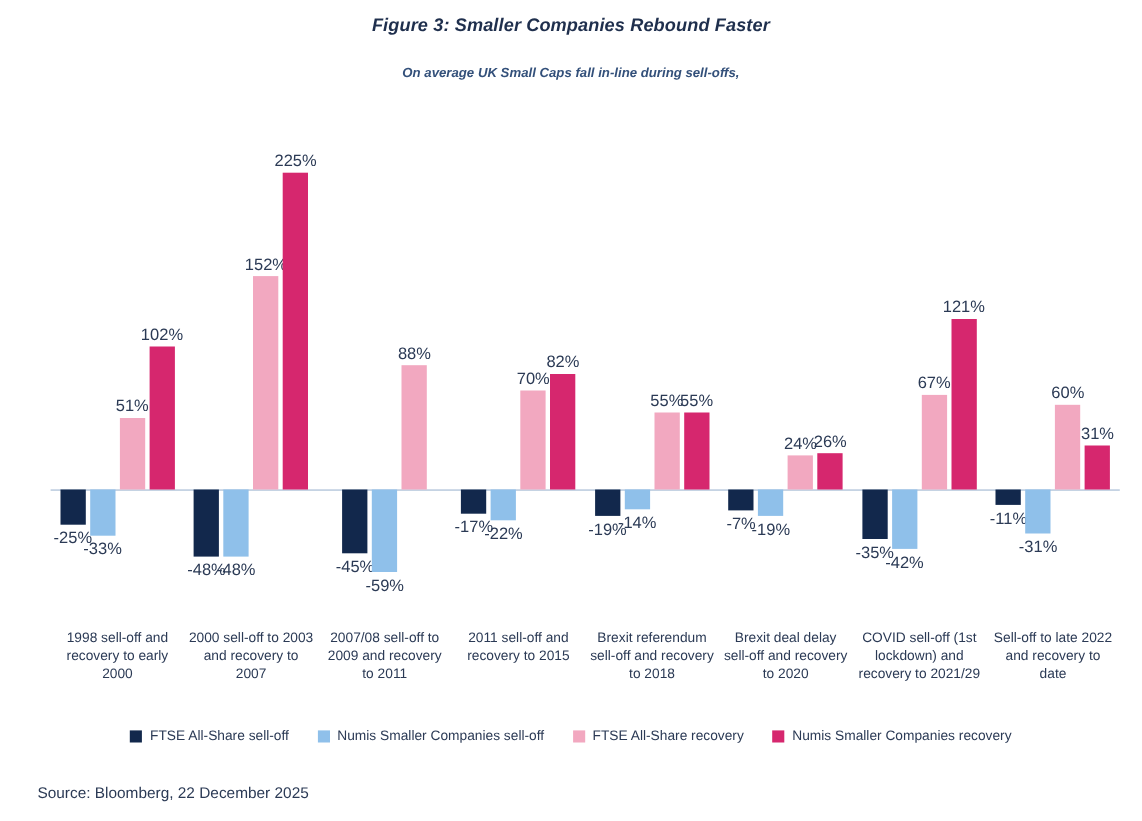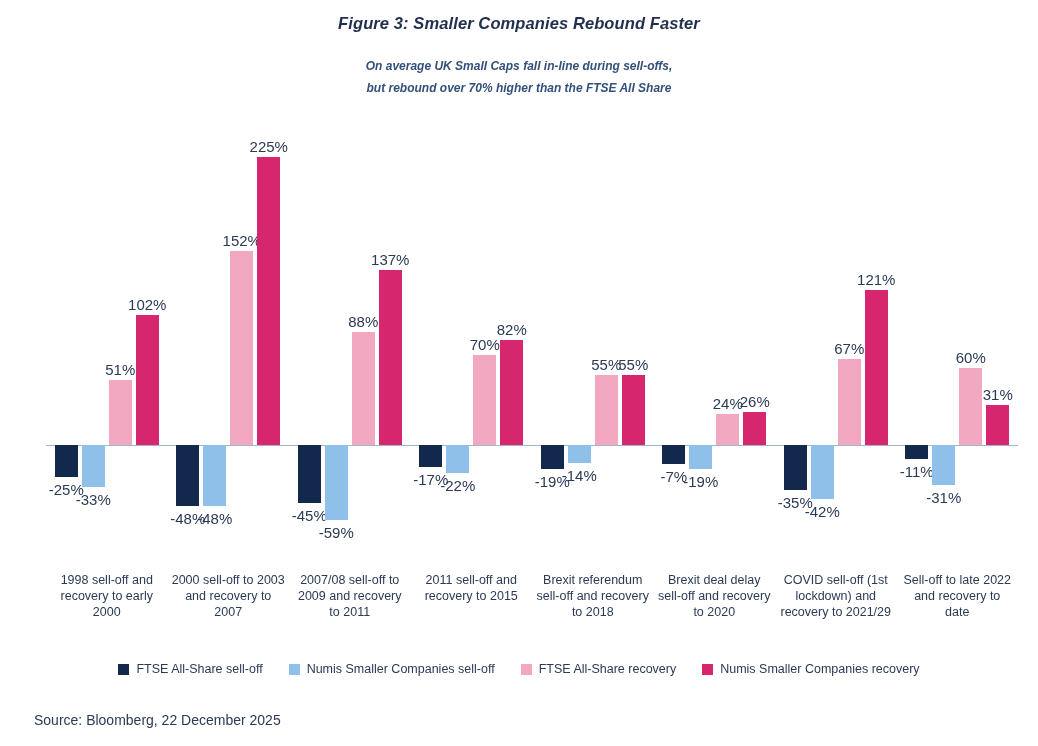--- a/index.html
+++ b/index.html
@@ -144,21 +144,20 @@
 </style>
 </head>
 <body>
 
 <div class="figure">
 
   <div class="title">Figure 3: Smaller Companies Rebound Faster</div>
 
   <div class="subtitle">
     <div>On average UK Small Caps fall in-line during sell-offs,</div>
-    <div>but rebound over 70% higher than the FTSE All Share</div>
   </div>
 
   <div class="plot-wrap">
     <div class="axis-line"></div>
     <div class="groups" id="groups">
         <div class="group">
           <div class="bars">
             <div class="barcol">
               <div class="bar" style="background: rgb(18, 40, 76); height: 31.9792px; top: 325px;"></div>
               <div class="vlabel" style="top: 360.979px;">-25%</div>
@@ -203,24 +202,20 @@
               <div class="bar" style="background: rgb(18, 40, 76); height: 57.5625px; top: 325px;"></div>
               <div class="vlabel" style="top: 386.562px;">-45%</div>
             </div>
             <div class="barcol">
               <div class="bar" style="background: rgb(143, 192, 234); height: 75.4708px; top: 325px;"></div>
               <div class="vlabel" style="top: 404.471px;">-59%</div>
             </div>
             <div class="barcol">
               <div class="bar" style="background: rgb(242, 168, 192); height: 112.567px; top: 212.433px;"></div>
               <div class="vlabel" style="top: 193.433px;">88%</div>
-            </div>
-            <div class="barcol">
-              <div class="bar" style="background: rgb(214, 39, 110); height: 175.246px; top: 149.754px;"></div>
-              <div class="vlabel" style="top: 130.754px;">137%</div>
             </div>
           </div>
         </div>
         <div class="group">
           <div class="bars">
             <div class="barcol">
               <div class="bar" style="background: rgb(18, 40, 76); height: 21.7458px; top: 325px;"></div>
               <div class="vlabel" style="top: 350.746px;">-17%</div>
             </div>
             <div class="barcol">

